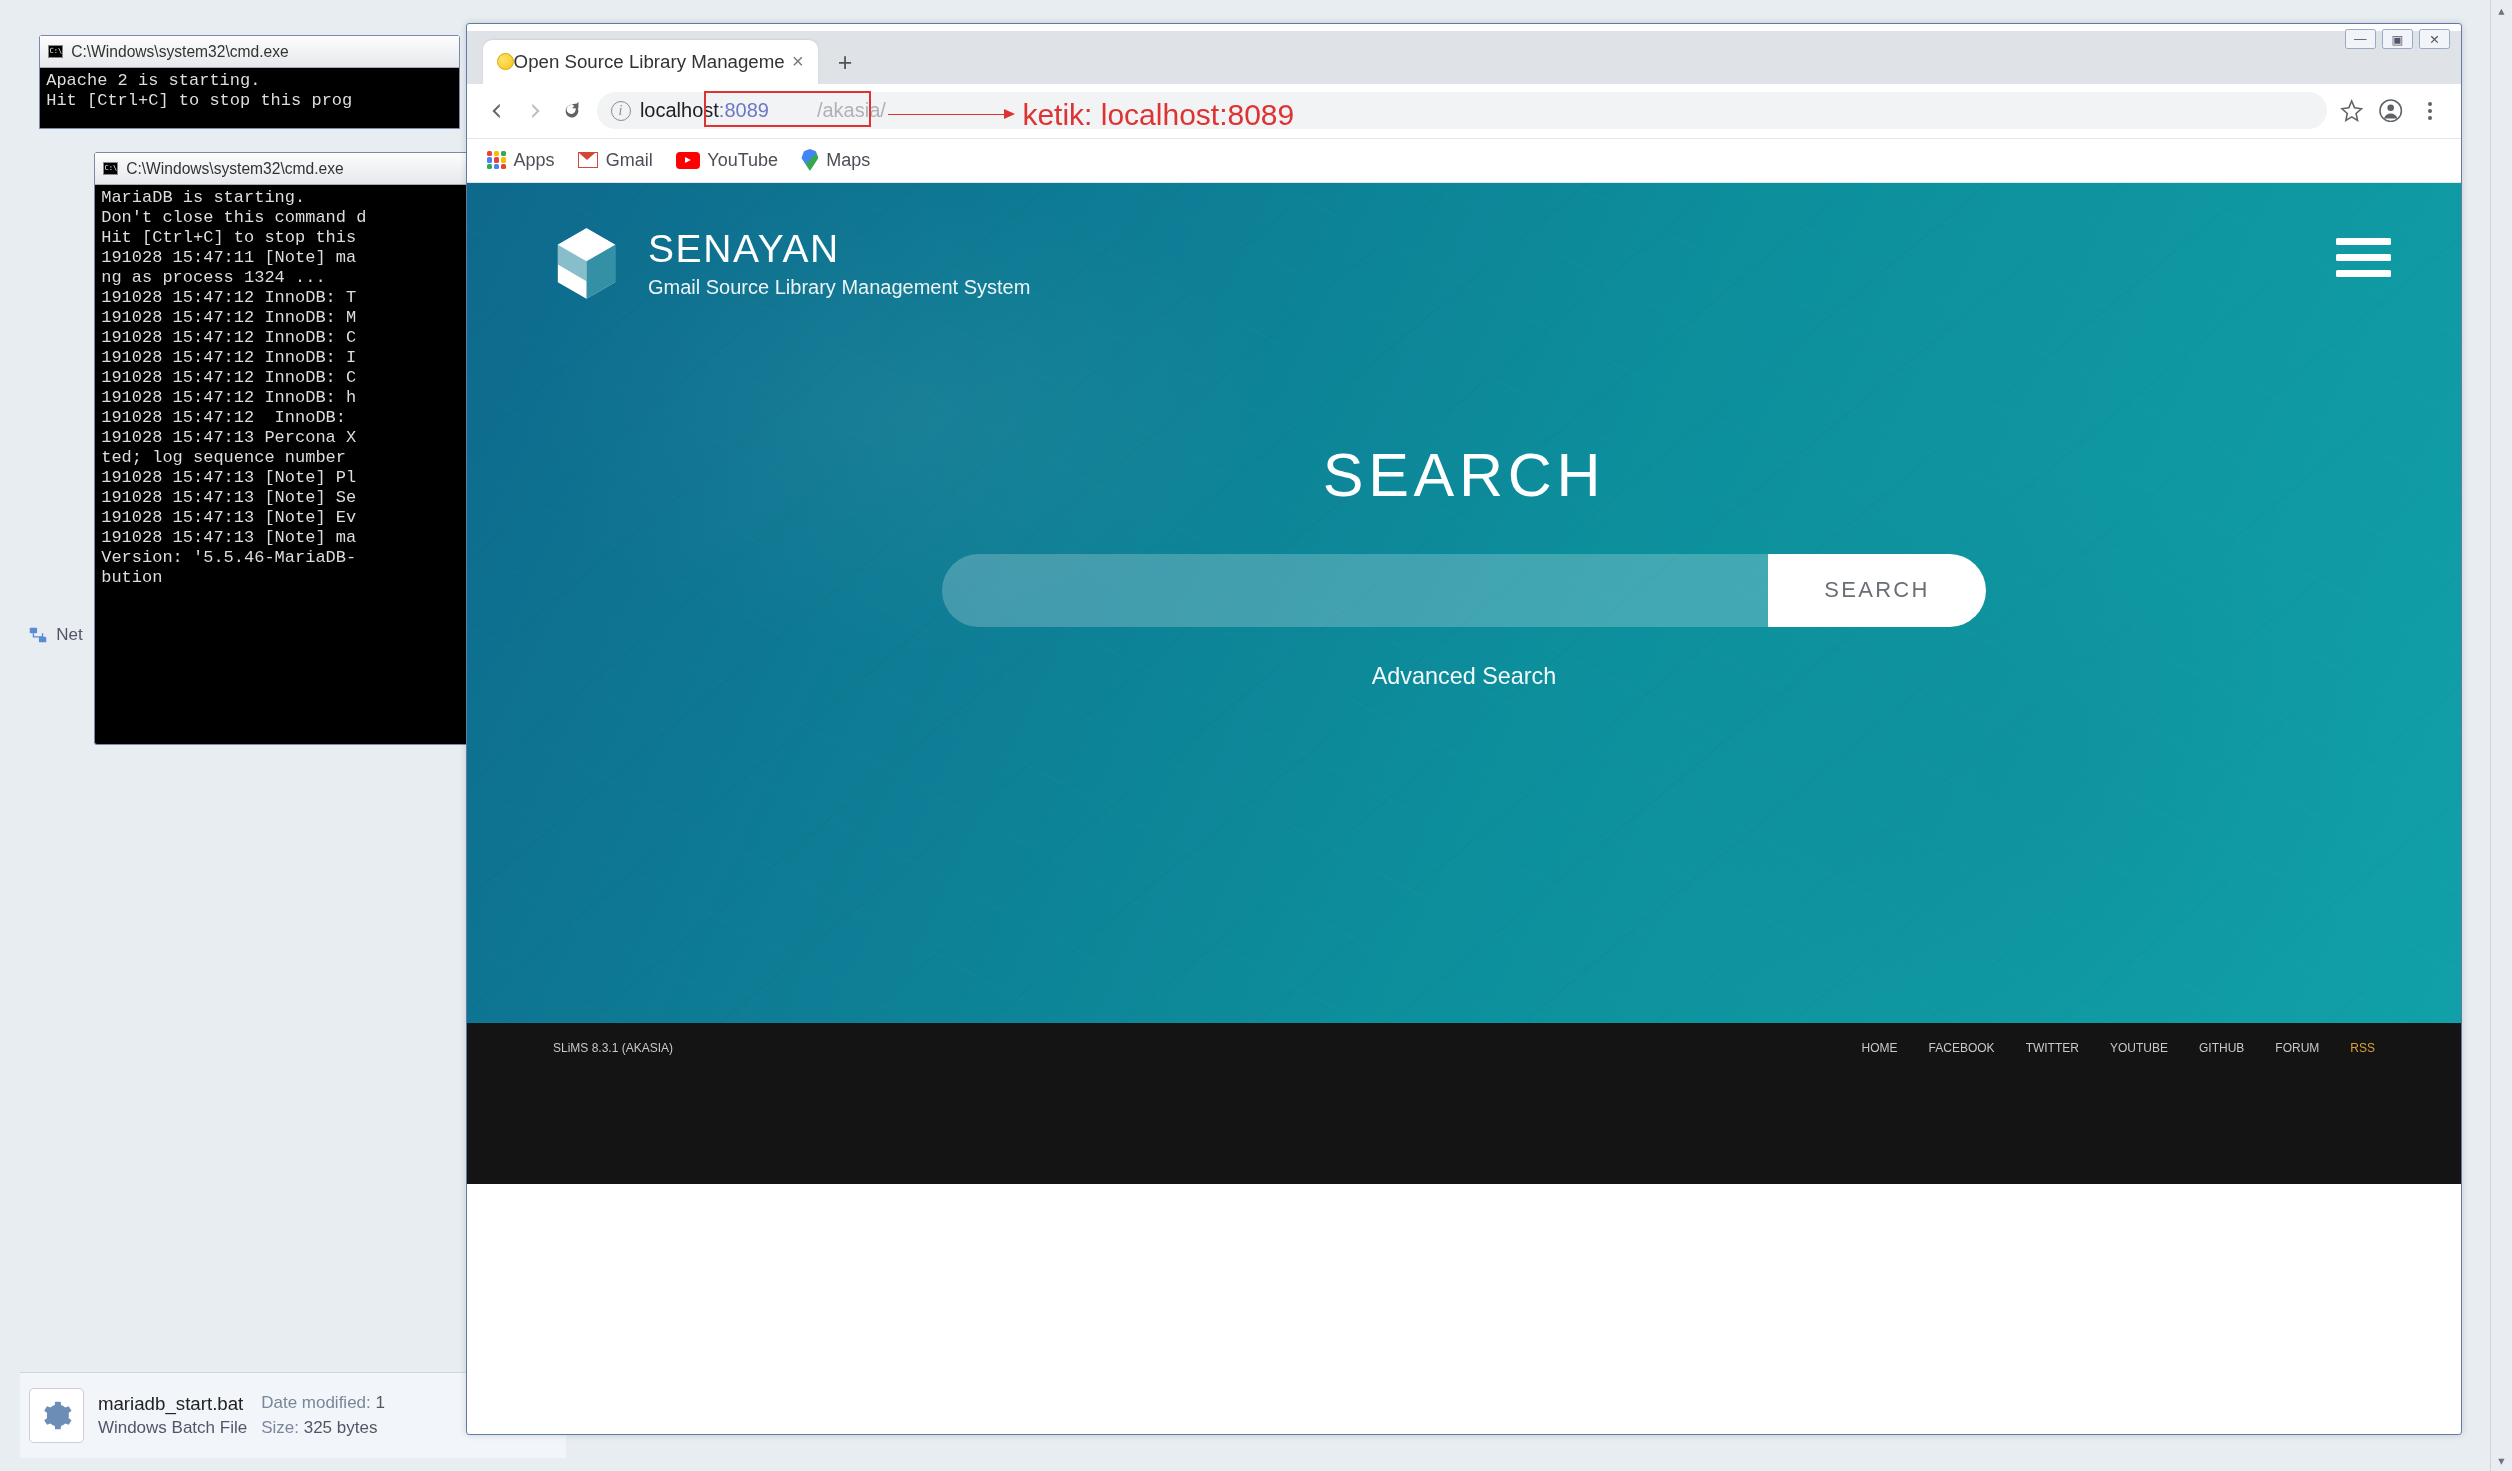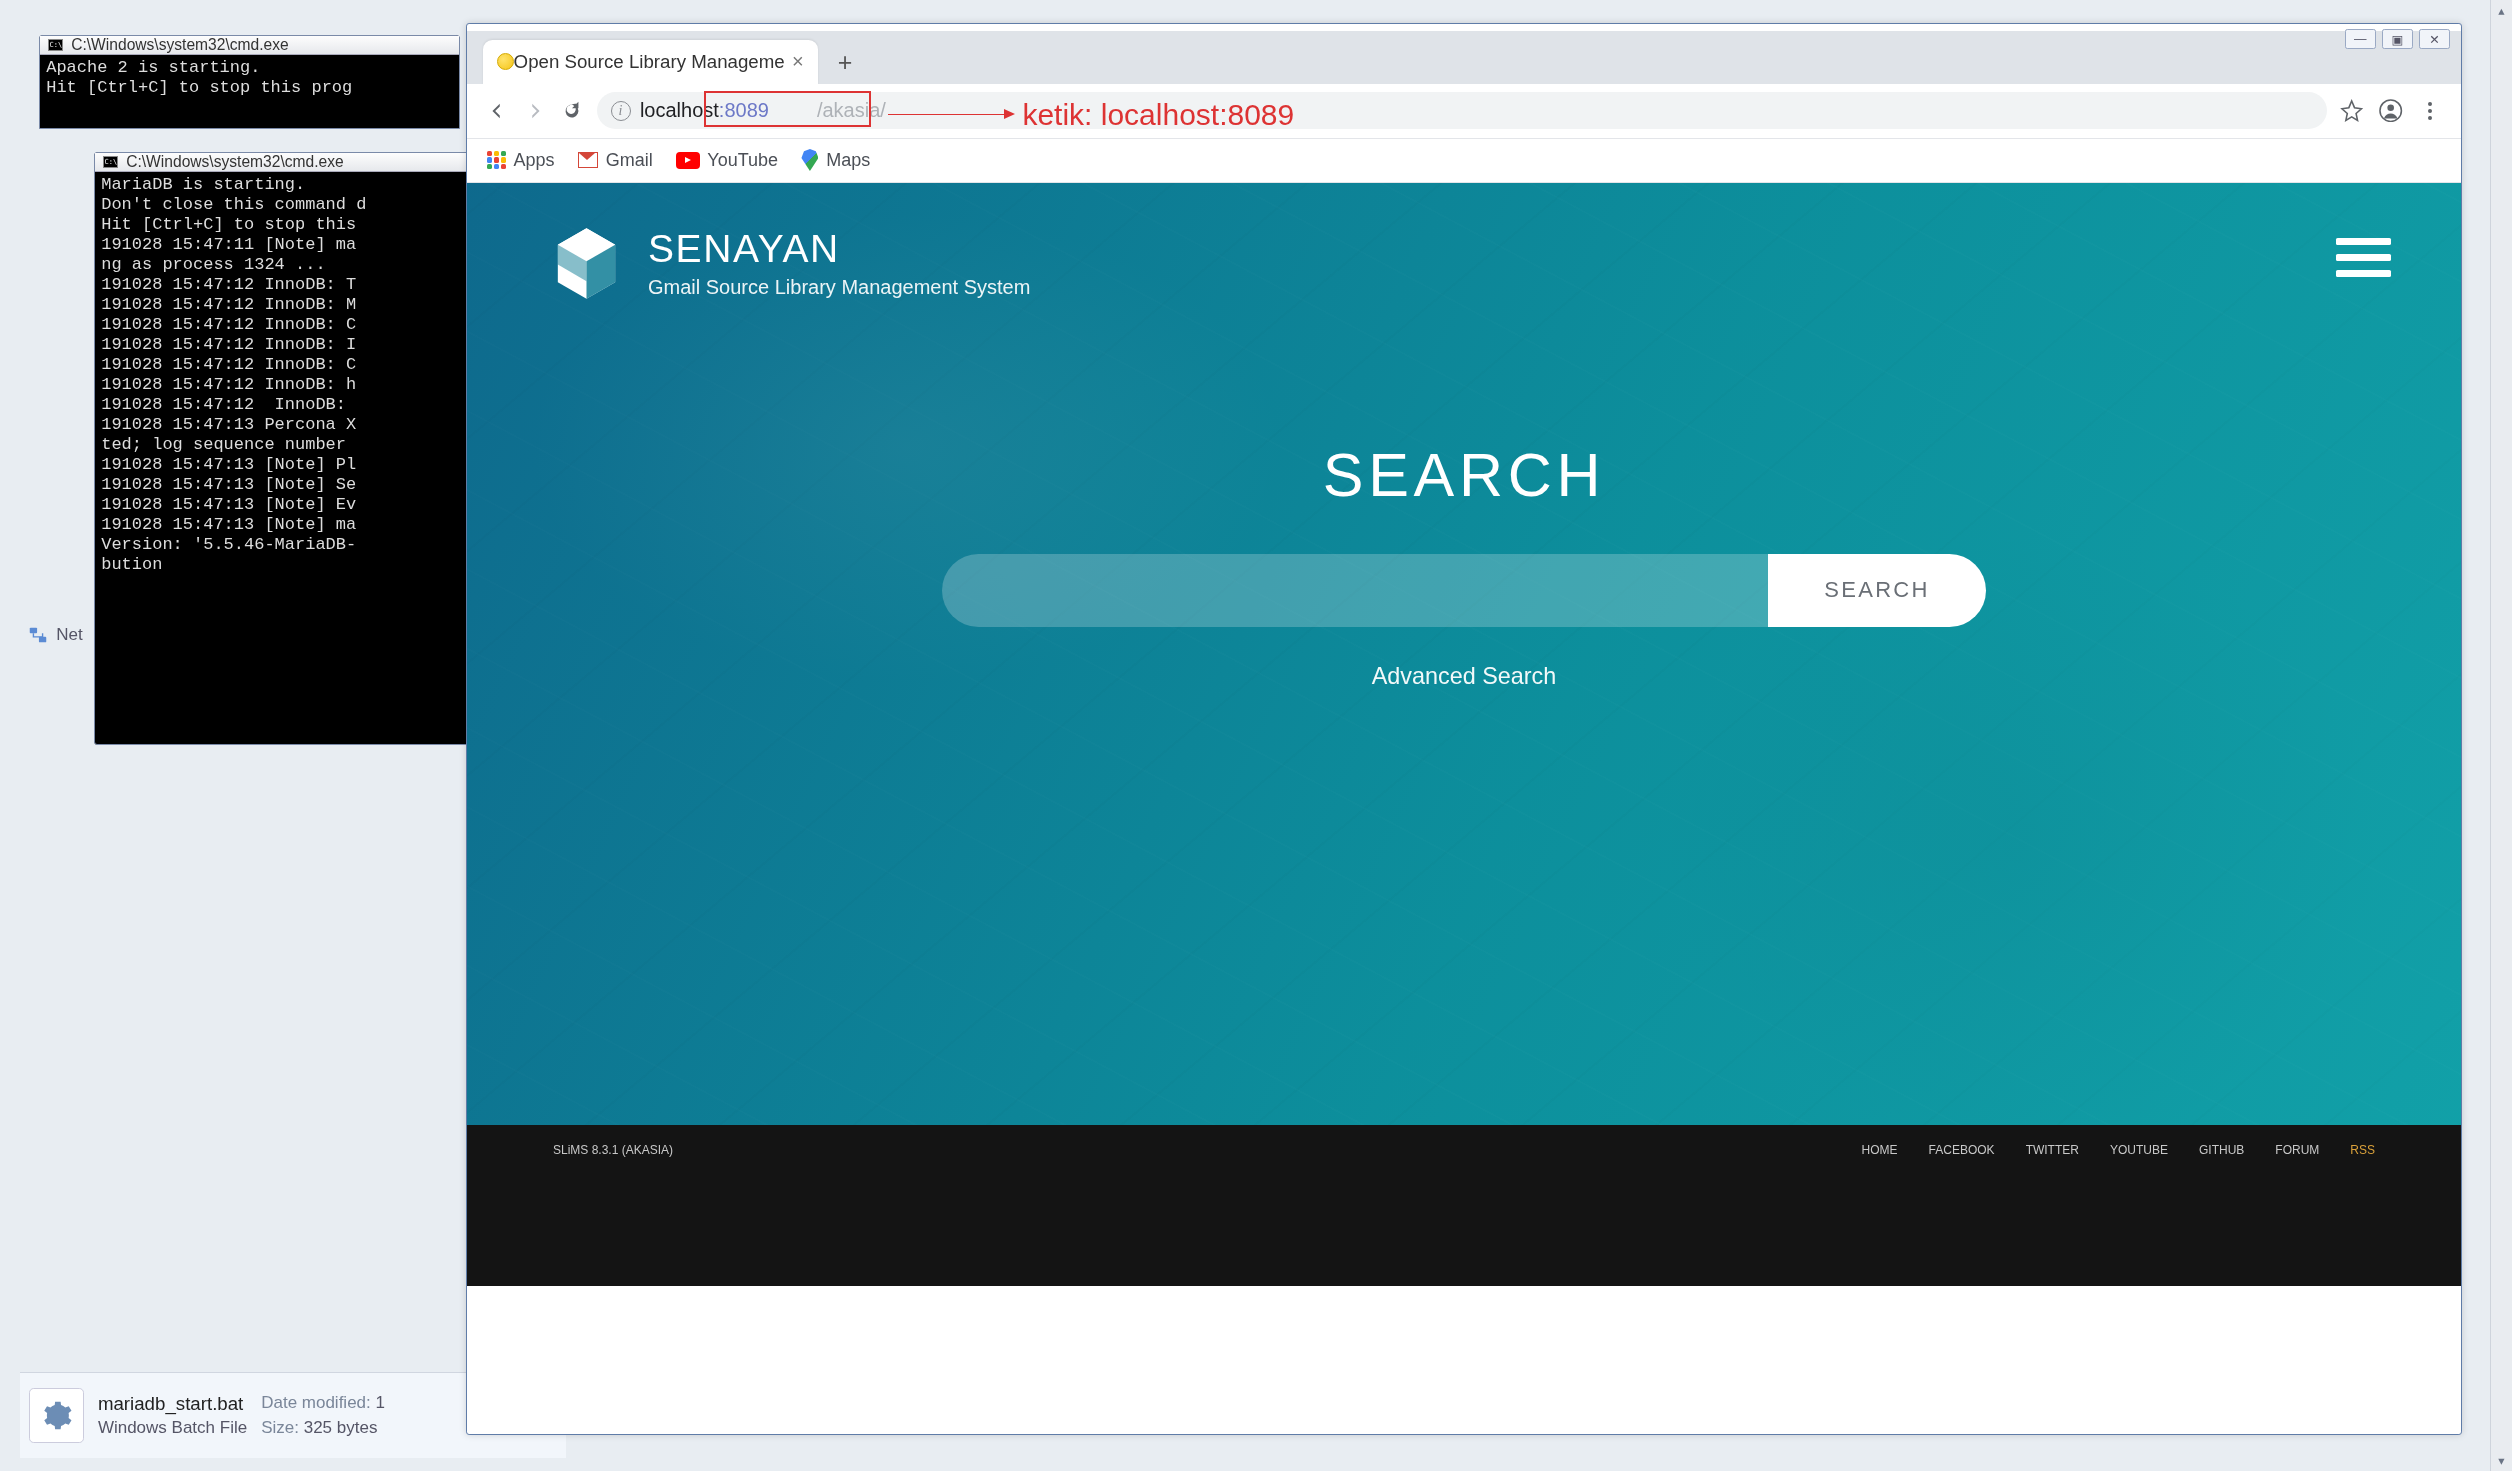--- a/index.html
+++ b/index.html
@@ -12,21 +12,21 @@
   overflow: hidden;
   font-size: 18.7px;
 }
 
 
 .cmd1 {
   position: absolute; left: 39px; top: 35px; width: 421px; height: 94px;
   background: #000; border: 1.6px solid #7a8aa8; border-top-left-radius: 3.1px; border-top-right-radius: 3.1px;
 }
 .cmd1 .titlebar, .cmd2 .titlebar {
-  height: 19px; background: linear-gradient(#fdfdfd,#e6e8ec);
+  height: 32px; background: linear-gradient(#fdfdfd,#e6e8ec);
   display: flex; align-items: center; gap: 7.8px; padding: 0 7.8px;
   font-size: 15.6px; color: #333; border-bottom: 0.8px solid #aab;
 }
 .cmd-icon { width: 15.6px; height: 12.5px; background: #000; border: 0.8px solid #888; position: relative; }
 .cmd-icon::after { content: "C:\\"; color: #eee; font-size: 7px; position: absolute; top: 0.8px; left: 0.8px; font-family: Consolas, monospace; }
 .cmd-body { padding: 3.1px 6.2px; color: #ddd; font-family: Consolas, "Courier New", monospace; font-size: 17px; line-height: 20px; white-space: pre; }
 
 
 .cmd2 {
   position: absolute; left: 94px; top: 152px; width: 382px; height: 593px;
@@ -96,21 +96,21 @@
 .maps-icon{width:17px;height:22px;background:linear-gradient(135deg,#4285f4 50%,#34a853 50%);clip-path:polygon(50% 100%,0 40%,15% 10%,50% 0,85% 10%,100% 40%);position:relative}
 
 
 .annotation { position:absolute; color:#d33; font-size:30px; font-weight:400; display:flex; align-items:center; gap:9.4px; }
 .annotation .arrow-line { width:125px; height:1.6px; background:#d33; position:relative; }
 .annotation .arrow-line::after{content:"";position:absolute;right:-1.6px;top:-4.7px;width:0;height:0;border-left:11px solid #d33;border-top:5.5px solid transparent;border-bottom:5.5px solid transparent}
 
 
 .page { flex:1; position:relative; overflow:hidden; }
 .hero {
-  height: 942px;
+  height: 840px;
   background:
     linear-gradient(115deg, rgba(14,101,139,.82), rgba(12,148,158,.78) 55%, rgba(18,168,172,.82)),
     radial-gradient(ellipse 624px 390px at 22% 28%, rgba(255,255,240,.24), transparent 60%),
     radial-gradient(ellipse 546px 468px at 78% 70%, rgba(10,60,90,.35), transparent 65%),
     repeating-linear-gradient(28deg, rgba(255,255,255,.05) 0 1.6px, transparent 1.6px 70px),
     repeating-linear-gradient(-40deg, rgba(0,0,0,.08) 0 2.3px, transparent 2.3px 86px),
     #0f7d95;
   color:#fff; position:relative;
 }
 .brand { position:absolute; left:86px; top:43px; display:flex; align-items:center; gap:28px; }

